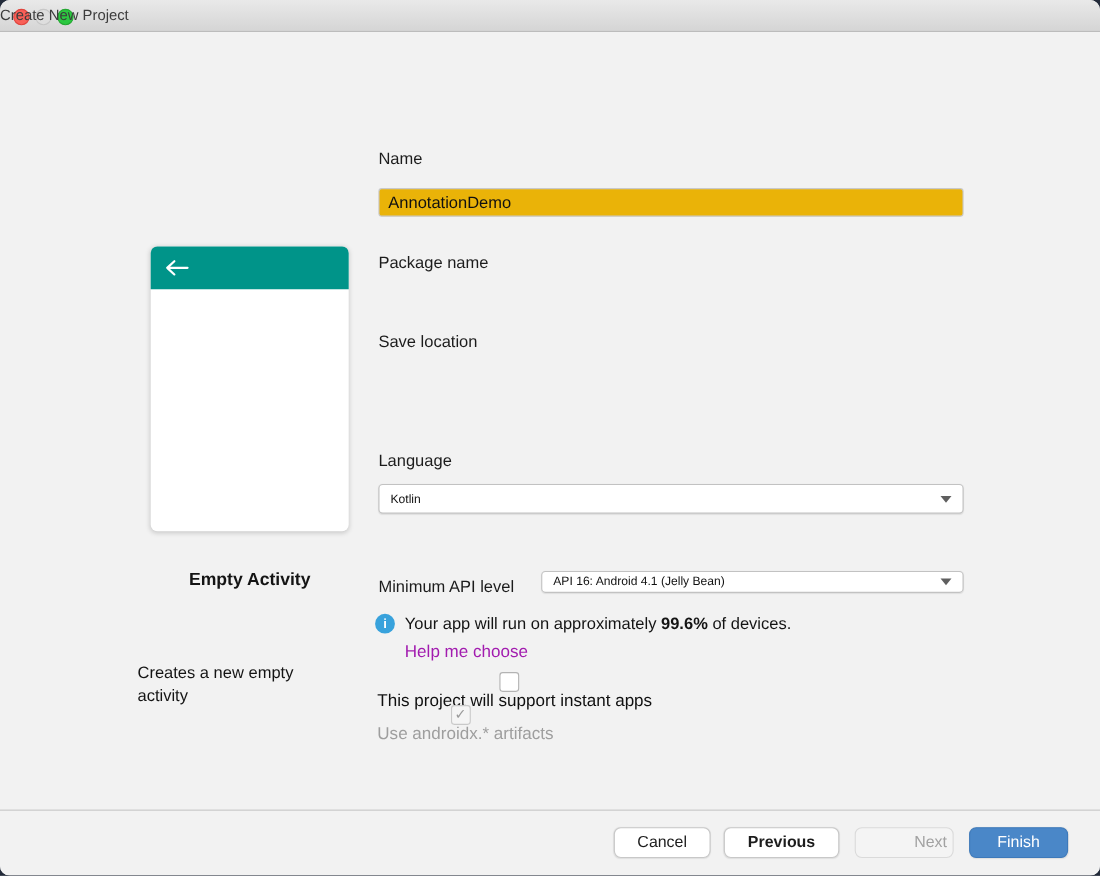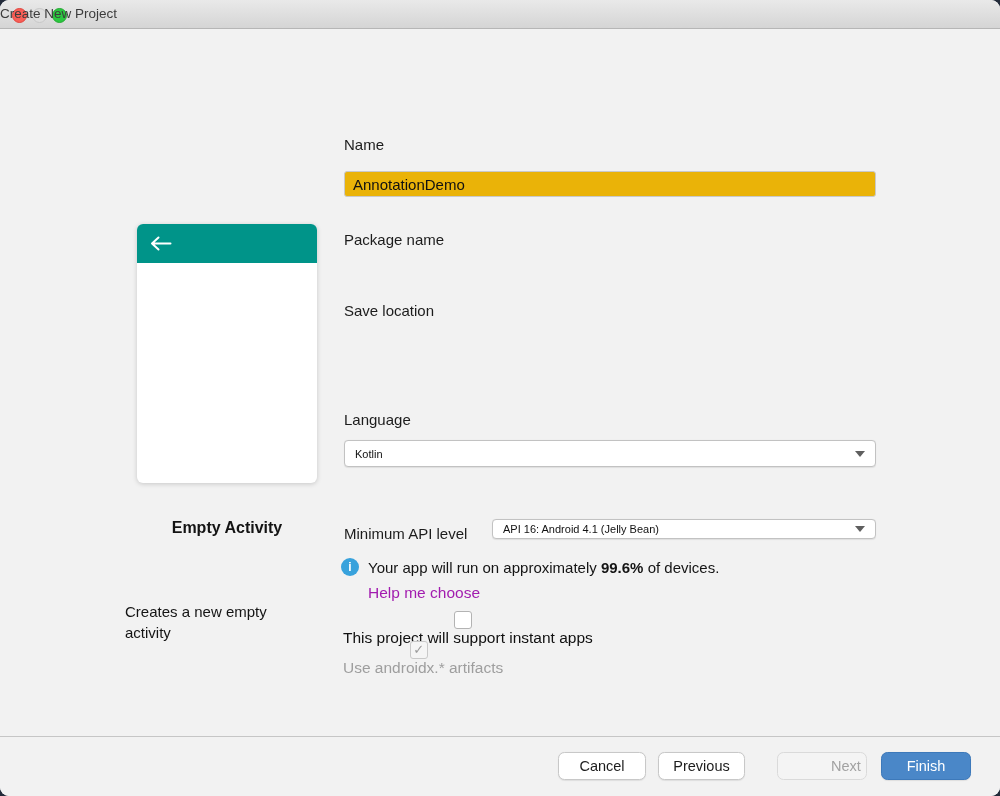--- a/index.html
+++ b/index.html
@@ -211,21 +211,21 @@
     text-align: center;
     line-height: 26px;
     box-sizing: border-box;
     cursor: pointer;
     background: #ffffff;
     border: 1px solid #c8c8c8;
     color: #1c1c1c;
     box-shadow: 0 0.5px 1px rgba(0,0,0,0.08);
   }
   .btn.cancel   { left: 558px; width: 88px; }
-  .btn.previous { left: 658px; width: 87px; }
+  .btn.previous { left: 658px; width: 105px; font-weight: bold; }
   .btn.next     { left: 777px; width: 90px; background: #f4f4f4; border: 1px solid #dadada; color: #a2a2a2; cursor: default; box-shadow: none; padding-left: 48px; }
   .btn.finish   { left: 881px; width: 90px; background: #4a87c8; border: 1px solid #3d79ba; color: #ffffff; font-weight: 500; }
 </style>
 </head>
 <body>
 
 <div class="window">
 
   <div class="titlebar">
     <span class="traffic red"></span>

